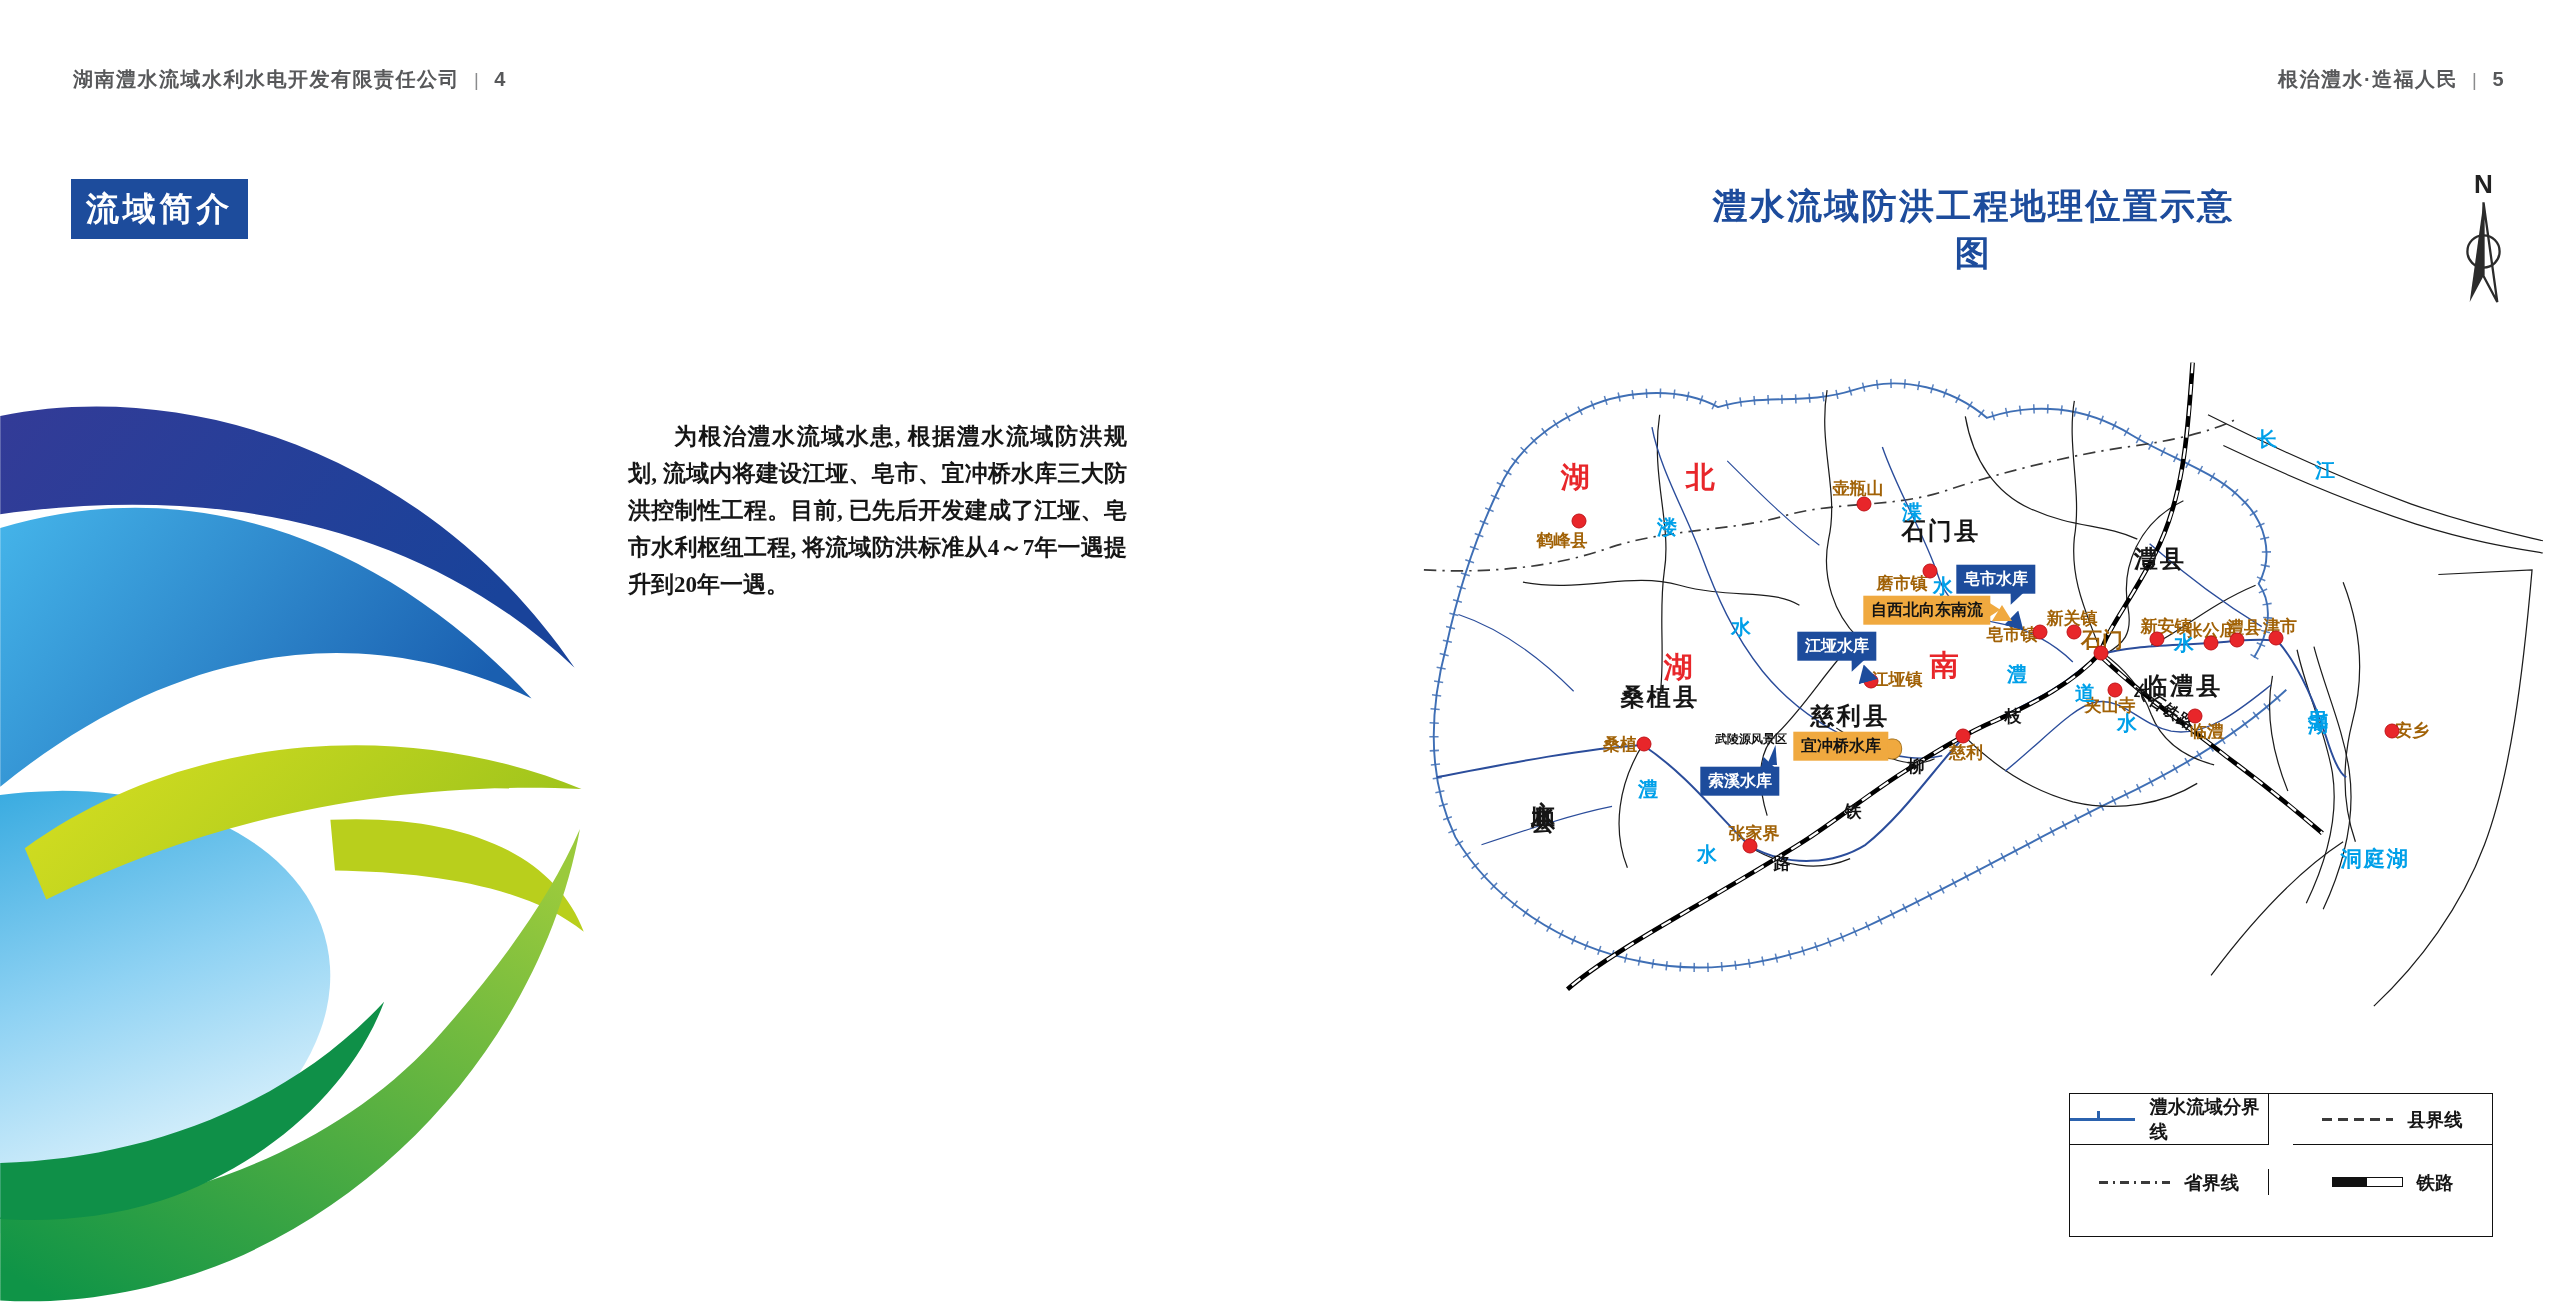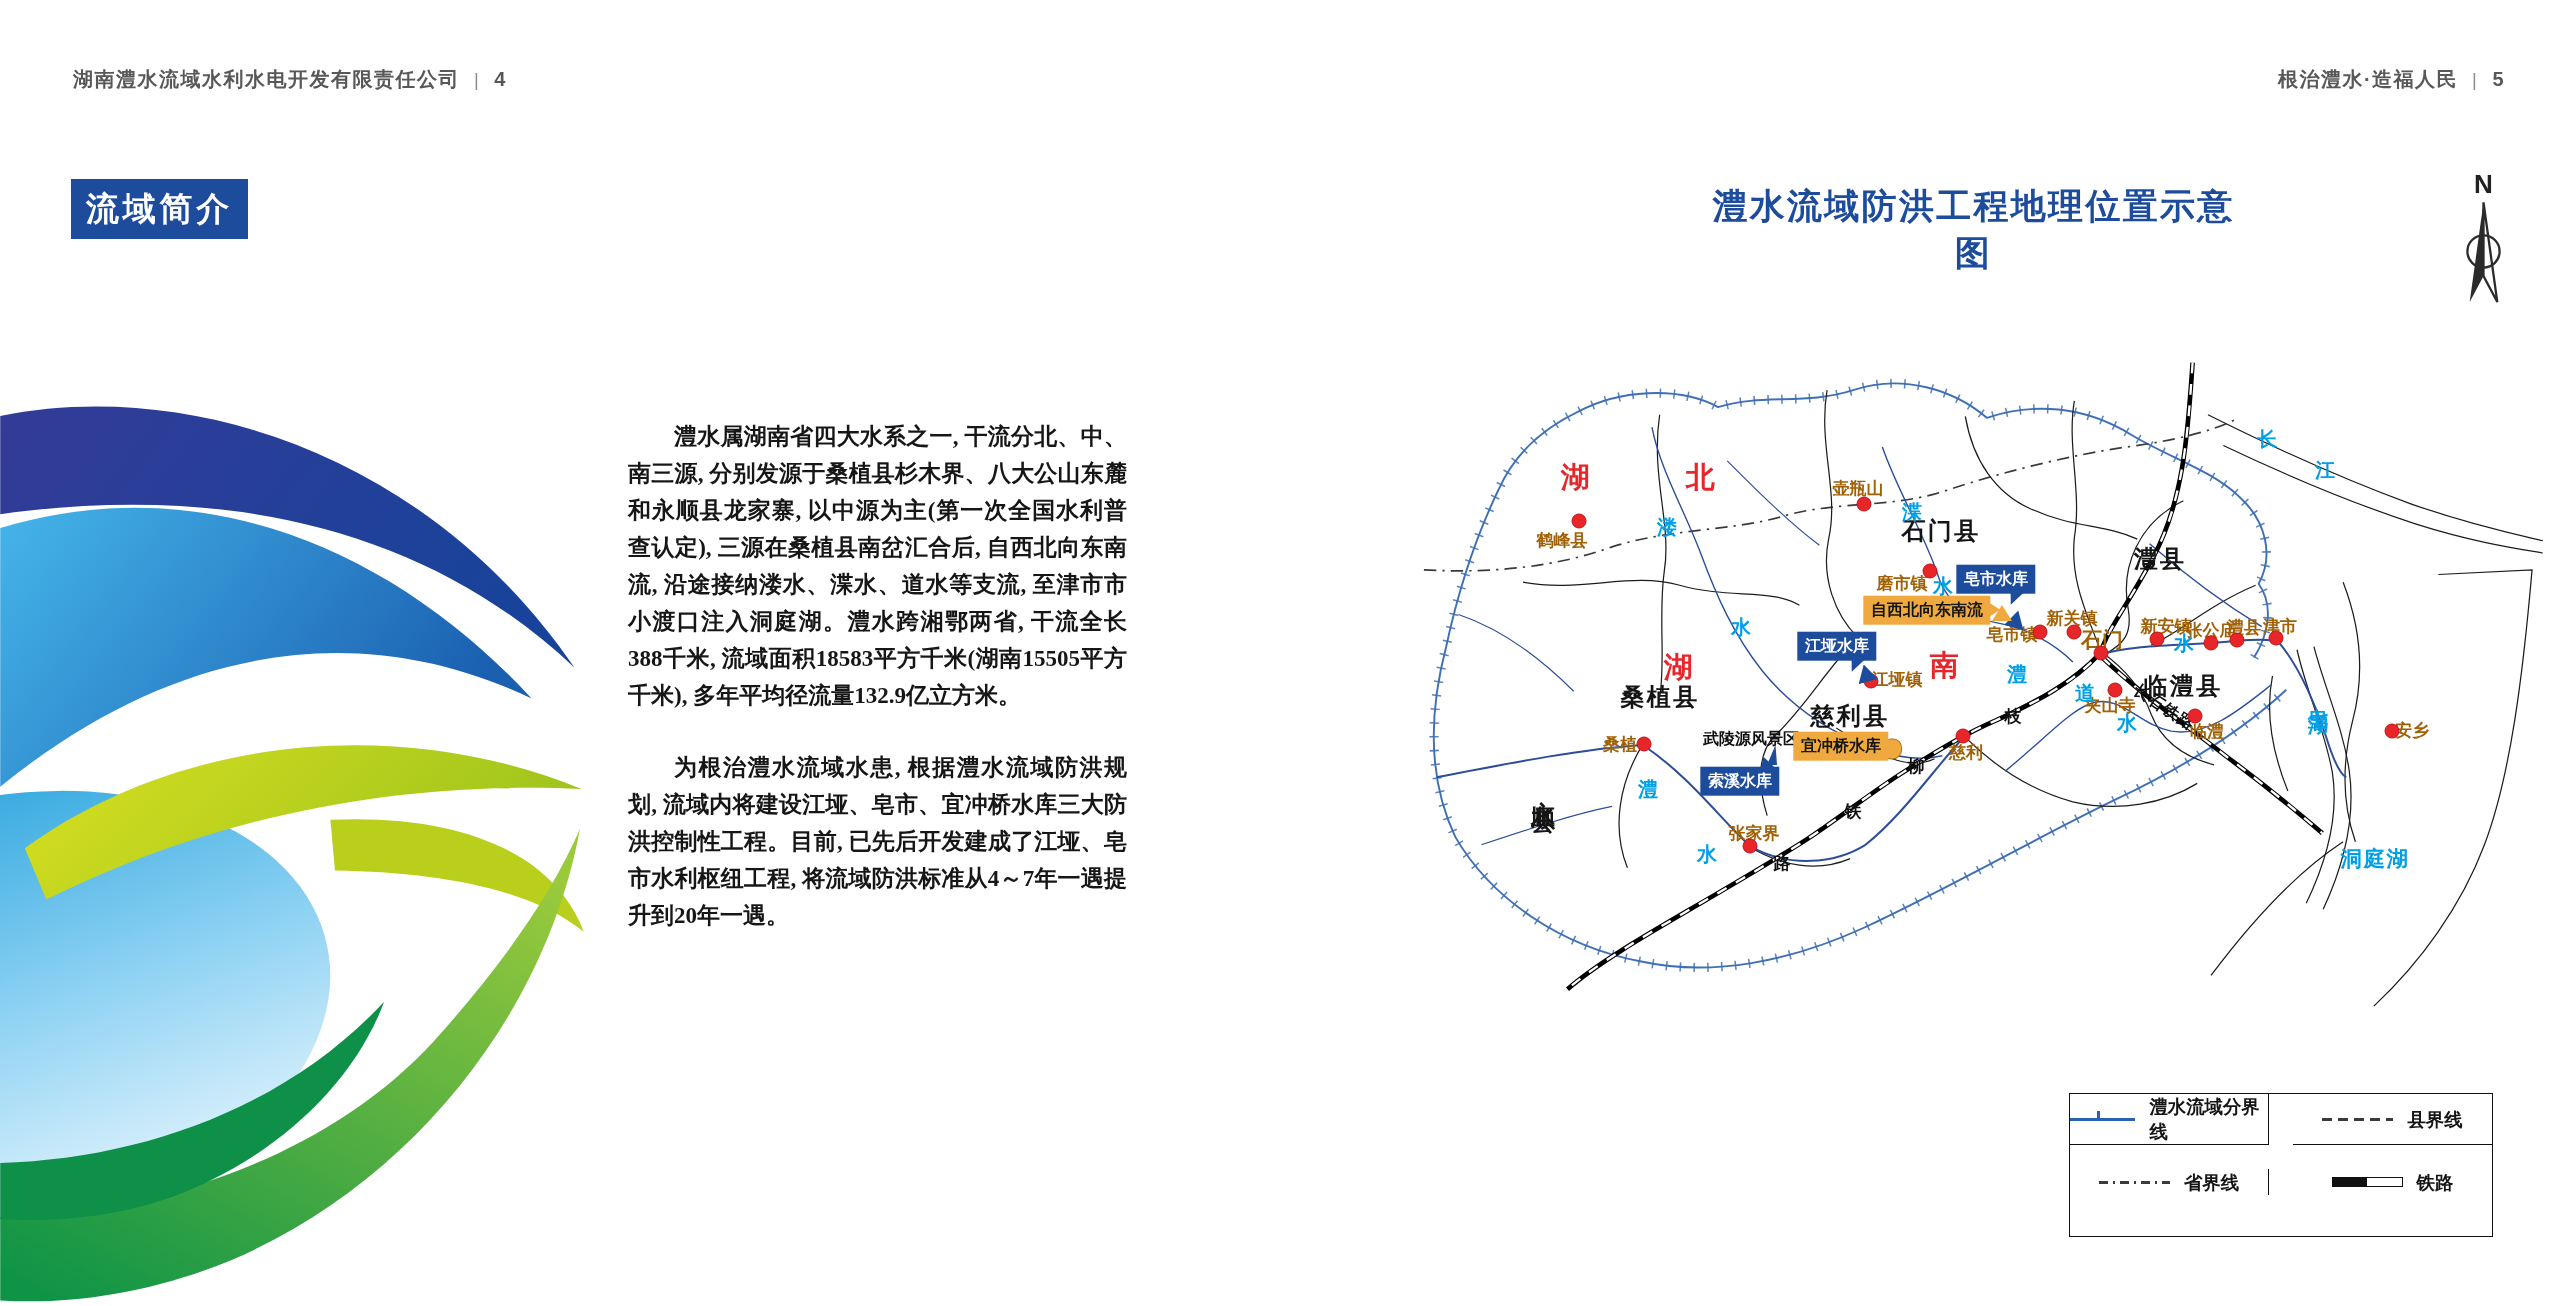--- a/index.html
+++ b/index.html
@@ -33,21 +33,21 @@
   .lbl-province{color:#e8262a;font-size:29px;letter-spacing:1.5px;}
   .lbl-county{color:#151515;font-size:24px;letter-spacing:2.3px;}
   .lbl-county.vertical{writing-mode:vertical-lr;letter-spacing:4.6px;}
   .lbl-town{color:#a16207;font-size:17px;}
   .lbl-town.lg{font-size:21px;}
   .lbl-river{color:#00a0e9;font-size:20px;}
   .lbl-river.vertical{writing-mode:vertical-lr;letter-spacing:3.1px;}
   .lbl-river.lake{font-size:21.5px;letter-spacing:1.5px;}
   .lbl-railchar{color:#111;font-size:17px;}
   .lbl-railname{color:#111;font-size:16px;letter-spacing:1.5px;}
-  .lbl-scenic{color:#111;font-size:16px;}
+  .lbl-scenic{color:#111;font-size:12px;}
   .dot{position:absolute;width:13px;height:13px;border-radius:50%;
        background:#e8262a;border:1.5px solid #c01318;transform:translate(-50%,-50%);}
   .marker{position:absolute;transform:translate(-50%,-50%);}
   .tri-blue{width:20px;height:17.7px;background:#1d4c9c;clip-path:polygon(50% 0,100% 100%,0 100%);}
   .tri-blue-sm{width:10px;height:20px;background:#1d4c9c;clip-path:polygon(85% 0,100% 100%,0 100%);}
   .tri-orange{width:20px;height:16px;background:#f0a93f;clip-path:polygon(50% 0,100% 100%,0 100%);}
   .pent-orange{width:17.7px;height:19px;background:#f0a93f;border:0.8px solid #a8751f;border-radius:45% 45% 48% 48%;}
   .badge{position:absolute;transform:translate(-50%,-50%);--bg:#1d4c9c;background:var(--bg);
        color:#fff;font-weight:bold;font-size:16px;padding:3.8px 7.7px;white-space:nowrap;}
   .badge.orange{--bg:#f0a93f;color:#141414;}
@@ -125,21 +125,20 @@
   <ellipse cx="10" cy="800" rx="425" ry="282" transform="rotate(-12 10 800)" fill="url(#g-ell)"></ellipse>
   <path d="M 32,585 C 250,428 540,418 757,508 C 545,498 300,532 60,652 Z" fill="url(#g-yellow)"></path>
   <path d="M 430,548 C 600,540 722,592 760,694 C 688,636 566,616 436,614 Z" fill="#b9cf1c"></path>
   <path d="M 755,560 C 712,795 540,1020 300,1122 C 195,1165 90,1180 0,1174 L 0,1066
            C 190,1062 420,994 565,836 C 648,744 716,650 755,560 Z" fill="url(#g-green)"></path>
   <path d="M 0,995 C 180,990 370,925 500,785 C 455,905 340,1000 210,1044
            C 135,1068 62,1072 0,1068 Z" fill="#0f9048"></path>
 </svg>
 
 <div class="body-text">
-  <p>澧水属湖南省四大水系之一, 干流分北、中、南三源, 分别发源于桑植县杉木界、八大公山东麓和永顺县龙家寨, 以中源为主(第一次全国水利普查认定), 三源在桑植县南岔汇合后, 自西北向东南流, 沿途接纳溇水、渫水、道水等支流, 至津市市小渡口注入洞庭湖。澧水跨湘鄂两省, 干流全长388千米, 流域面积18583平方千米(湖南15505平方千米), 多年平均径流量132.9亿立方米。</p>
   <p>为根治澧水流域水患, 根据澧水流域防洪规划, 流域内将建设江垭、皂市、宜冲桥水库三大防洪控制性工程。目前, 已先后开发建成了江垭、皂市水利枢纽工程, 将流域防洪标准从4～7年一遇提升到20年一遇。</p>
 </div>
 
 <div class="map-title">澧水流域防洪工程地理位置示意图</div>
 
 <svg class="abs" style="left:2449px;top:170px" width="69" height="146" viewBox="0 0 90 190">
   <text x="45" y="30" text-anchor="middle" font-size="34" font-weight="bold" fill="#222">N</text>
   <path d="M45,42 L27,172 L45,138 Z" fill="#2b2b2b"></path>
   <path d="M45,42 L63,172 L45,138 Z" fill="#fff" stroke="#2b2b2b" stroke-width="3"></path>
   <circle cx="45" cy="106" r="21" fill="none" stroke="#2b2b2b" stroke-width="3"></circle>

